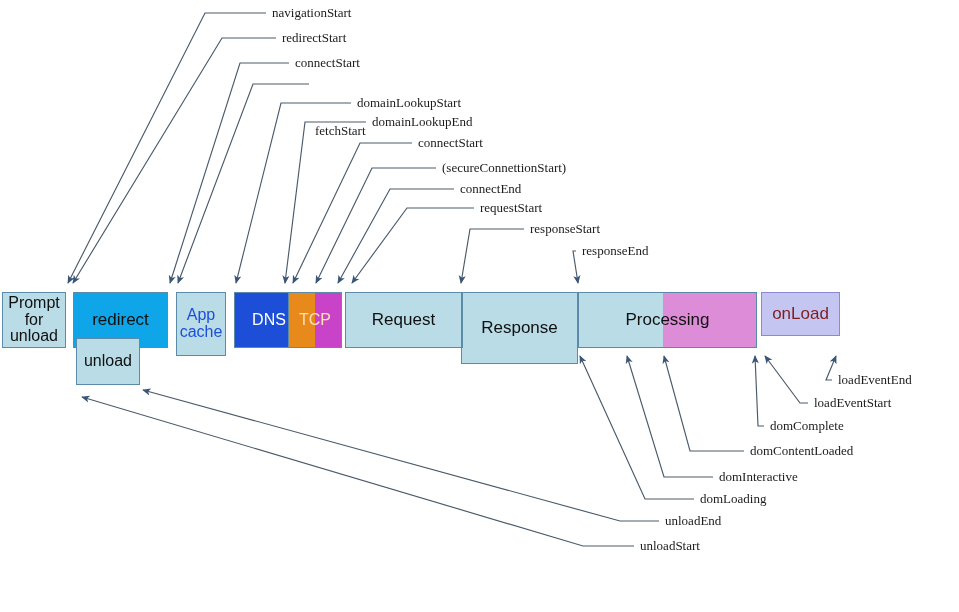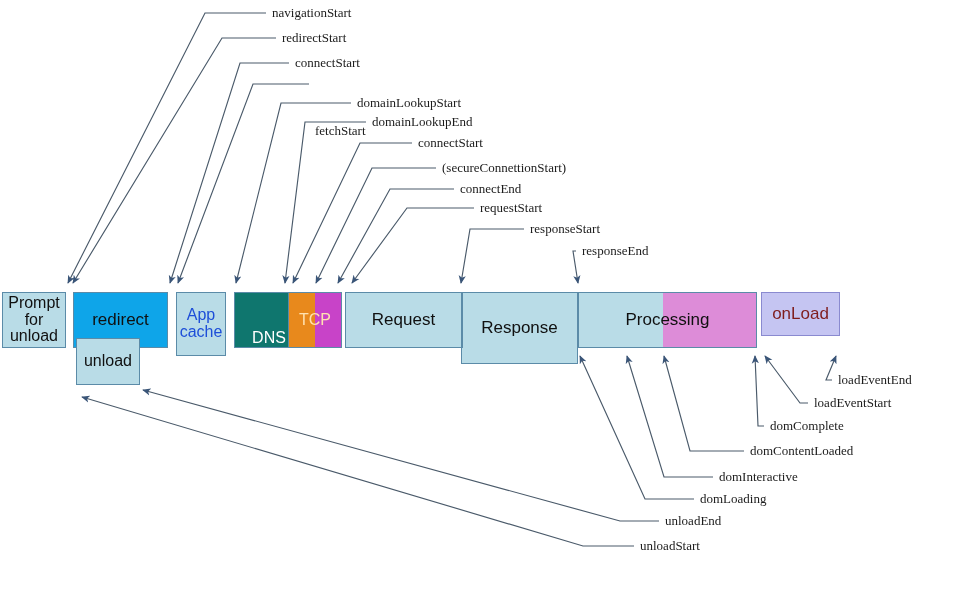--- a/index.html
+++ b/index.html
@@ -63,21 +63,21 @@
       <div class="box" style="left: 73px; top: 292px; width: 95px; height: 56px; background: #0ea5e9; color: rgb(16, 16, 16);">
         <span style="position: relative; z-index: 2; white-space: pre-line;">redirect</span>
       </div>
       <div class="box small" style="left: 76px; top: 338px; width: 64px; height: 47px; background: rgb(185, 220, 231); color: rgb(16, 16, 16);">
         <span style="position: relative; z-index: 2; white-space: pre-line;">unload</span>
       </div>
       <div class="box small" style="left: 176px; top: 292px; width: 50px; height: 64px; background: rgb(185, 220, 231); color: #1d4ed8;">
         <span style="position: relative; z-index: 2; white-space: pre-line;">App
 cache</span>
       </div>
-      <div class="box small" style="left: 234px; top: 292px; width: 70px; height: 56px; background: #0f766e; color: rgb(255, 255, 255); align-items: flex-end;">
+      <div class="box small" style="left: 234px; top: 292px; width: 70px; height: 56px; background: #1d4ed8; color: rgb(255, 255, 255);">
         <span style="position: relative; z-index: 2; white-space: pre-line;">DNS</span>
       </div>
       <div class="box small" style="left: 288px; top: 292px; width: 54px; height: 56px; background: rgb(232, 137, 28); color: rgb(255, 226, 176);">
         <div class="split" style="inset: 0px 0px 0px 26.4px; background: rgb(200, 67, 200);"></div>
         <span style="position: relative; z-index: 2; white-space: pre-line;">TCP</span>
       </div>
       <div class="box" style="left: 345px; top: 292px; width: 117px; height: 56px; background: rgb(185, 220, 231); color: rgb(16, 16, 16);">
         <span style="position: relative; z-index: 2; white-space: pre-line;">Request</span>
       </div>
       <div class="box" style="left: 461px; top: 292px; width: 117px; height: 72px; background: rgb(185, 220, 231); color: rgb(16, 16, 16);">

